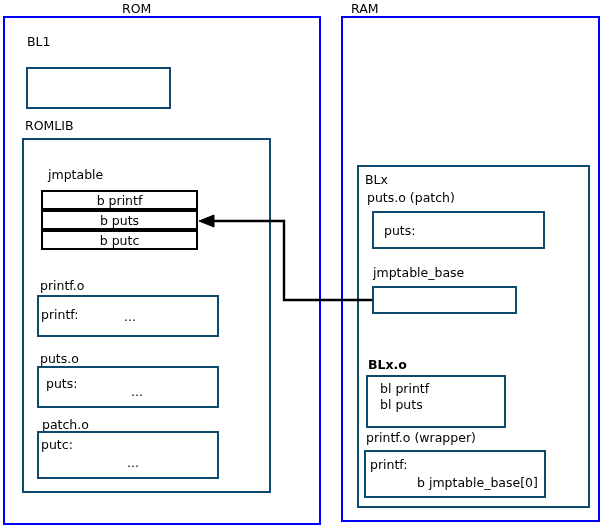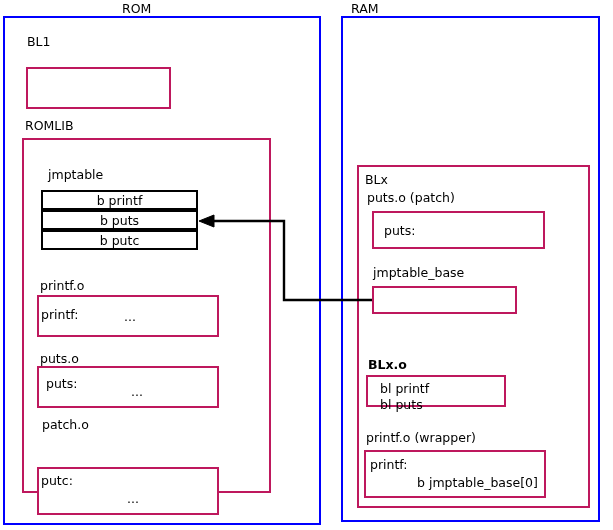--- a/index.html
+++ b/index.html
@@ -28,21 +28,21 @@
     line-height: 14px;
   }
   .mem-box {
     position: absolute;
     border: 2px solid #0000ff;
     box-sizing: border-box;
     background: transparent;
   }
   .blk {
     position: absolute;
-    border: 2px solid #be185d;
+    border: 2px solid #0c4a6e;
     box-sizing: border-box;
     background: #ffffff;
   }
   .label {
     position: absolute;
     font-size: 12.5px;
     color: #000000;
     white-space: nowrap;
     line-height: 14px;
   }
@@ -101,21 +101,21 @@
     <div class="code" style="left:85px; top:12px;">...</div>
   </div>
 
   <div class="label" style="left:40px; top:352px;">puts.o</div>
   <div class="blk" style="left:37px; top:366px; width:182px; height:42px;">
     <div class="code" style="left:7px; top:8px;">puts:</div>
     <div class="code" style="left:92px; top:16px;">...</div>
   </div>
 
   <div class="label" style="left:42px; top:418px;">patch.o</div>
-  <div class="blk" style="left:37px; top:431px; width:182px; height:48px;margin-top:36px;">
+  <div class="blk" style="left:37px; top:431px; width:182px; height:48px;">
     <div class="code" style="left:2px; top:4px;">putc:</div>
     <div class="code" style="left:88px; top:22px;">...</div>
   </div>
 
   <div class="region-label" style="left:351px; top:2px;">RAM</div>
   <div class="mem-box" style="left:341px; top:16px; width:259px; height:506px;"></div>
 
   <div class="blk" style="left:357px; top:165px; width:233px; height:343px;"></div>
 
   <div class="label" style="left:365px; top:173px;">BLx</div>
@@ -124,21 +124,21 @@
   <div class="blk" style="left:372px; top:211px; width:173px; height:38px;">
     <div class="code" style="left:10px; top:10px;">puts:</div>
   </div>
 
   <div class="label" style="left:373px; top:266px;">jmptable_base</div>
   <div class="blk" style="left:372px; top:286px; width:145px; height:28px;">
     <div class="code" style="left:6px; top:4px;"></div>
   </div>
 
   <div class="label" style="left:368px; top:358px;font-weight:bold;">BLx.o</div>
-  <div class="blk" style="left:366px; top:375px; width:140px; height:32px;">
+  <div class="blk" style="left:366px; top:375px; width:140px; height:53px;">
     <div class="code" style="left:12px; top:4px;">bl printf</div>
     <div class="code" style="left:12px; top:20px;">bl puts</div>
   </div>
 
   <div class="label" style="left:366px; top:431px;">printf.o (wrapper)</div>
   <div class="blk" style="left:364px; top:450px; width:182px; height:48px;">
     <div class="code" style="left:4px; top:5px;">printf:</div>
     <div class="code" style="left:44px; top:23px;margin-left:7px;">b jmptable_base[0]</div>
   </div>
 

